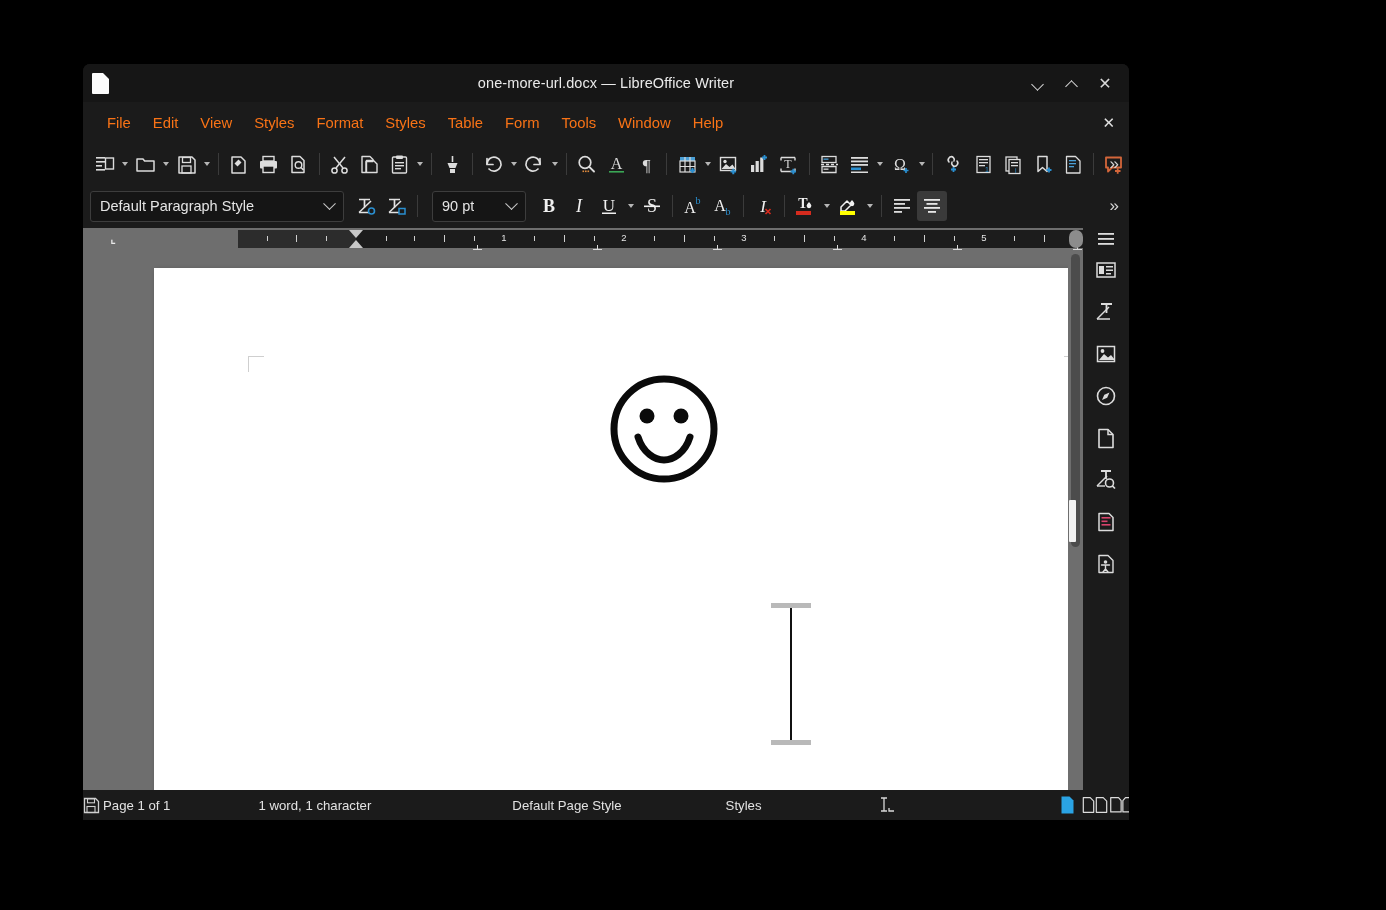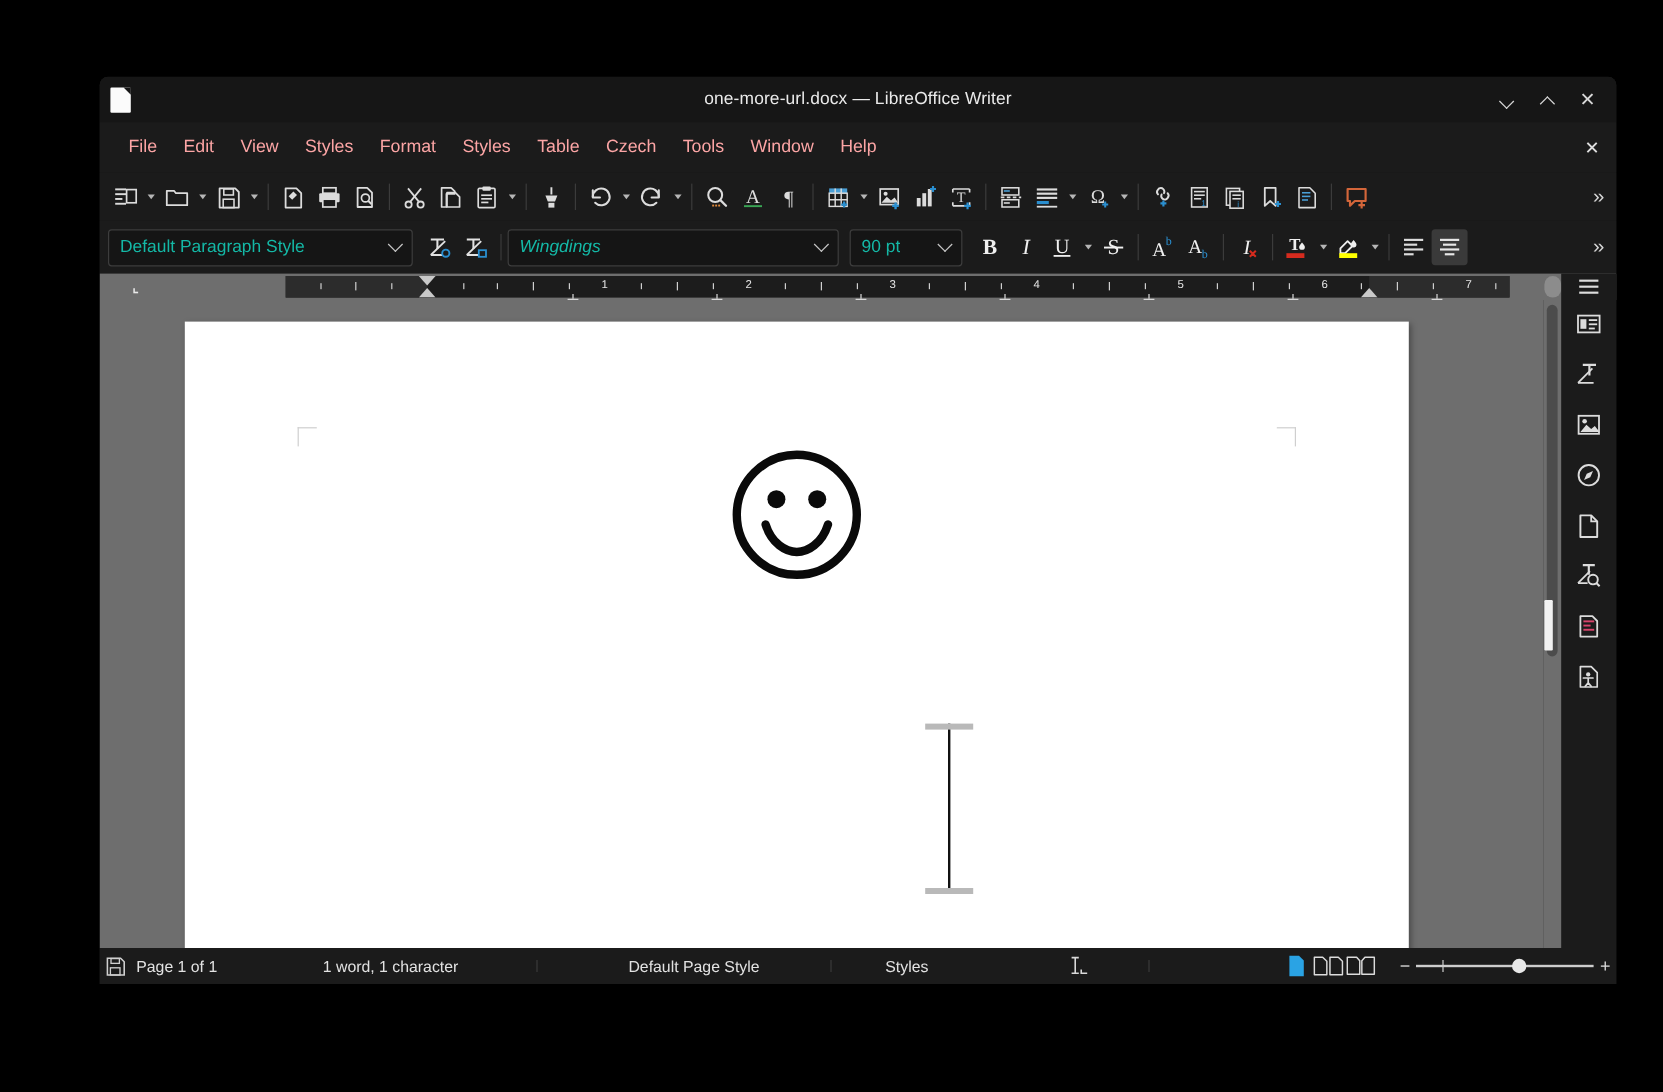--- a/index.html
+++ b/index.html
@@ -5,21 +5,21 @@
   * { box-sizing: border-box; margin: 0; padding: 0; }
   html, body {
     width: 1386px; height: 910px;
     background: #000;
     font-family: "Liberation Sans", sans-serif;
     overflow: hidden;
   }
   .window {
     position: absolute;
     left: 83px; top: 64px;
-    width: 1264px; height: 756px;
+    width: 1046px; height: 756px;
     background: #1b1b1b;
     border-radius: 7px 7px 0 0;
     overflow: hidden;
     display: flex; flex-direction: column;
   }
 
   
   .titlebar {
     height: 38px; flex: 0 0 38px;
     background: #161616;
@@ -56,21 +56,21 @@
 
   
   .menubar {
     height: 42px; flex: 0 0 42px;
     display: flex; align-items: center;
     padding-left: 13px;
     background: #1b1b1b;
     position: relative;
   }
   .menu-item {
-    font-size: 14.8px; color: #fca5a5;
+    font-size: 14.8px; color: #f97316;
     padding: 4px 11px; border-radius: 3px; cursor: default;
   }
   .menu-close {
     position: absolute; right: 14px; top: 50%; transform: translateY(-50%);
     font-size: 15px; color: #e0e0e0; cursor: default;
   }
 
   
   .toolbar {
     height: 40px; flex: 0 0 40px;
@@ -107,21 +107,21 @@
     padding-left: 7px;
     background: #1b1b1b;
     position: relative;
   }
   .combo {
     height: 31px; background: #151515;
     border: 1px solid #3d3d3d; border-radius: 3px;
     display: flex; align-items: center;
     padding: 0 4px 0 9px; cursor: default;
   }
-  .combo .val { font-size: 14.5px; color: #14b8a6; white-space: nowrap; overflow: hidden; }
+  .combo .val { font-size: 14.5px; color: #e5e5e5; white-space: nowrap; overflow: hidden; }
   .combo .cdrop {
     margin-left: auto; width: 20px; height: 100%;
     display:flex; align-items:center; justify-content:center;
   }
   .cdrop::after {
     content:""; width:8px; height:8px;
     border-right: 1.5px solid #c8c8c8; border-bottom: 1.5px solid #c8c8c8;
     transform: rotate(45deg) translate(-2px,-2px);
   }
   #paragraph-style { width: 254px; }
@@ -261,21 +261,21 @@
   </div>
 
   <div class="menubar">
     <div class="menu-item">File</div>
     <div class="menu-item">Edit</div>
     <div class="menu-item">View</div>
     <div class="menu-item">Styles</div>
     <div class="menu-item">Format</div>
     <div class="menu-item">Styles</div>
     <div class="menu-item">Table</div>
-    <div class="menu-item">Czech</div>
+    <div class="menu-item">Form</div>
     <div class="menu-item">Tools</div>
     <div class="menu-item">Window</div>
     <div class="menu-item">Help</div>
     <div class="menu-close">✕</div>
   </div>
 
   <div class="toolbar">
 
     <div class="tb-btn">
       <svg width="21" height="21" viewBox="0 0 21 21">
@@ -560,24 +560,20 @@
       <svg width="22" height="22" viewBox="0 0 22 22">
         <path d="M3 4.5h11M8.5 4.5v8" stroke="#e2e2e2" stroke-width="1.7"></path>
         <path d="M3 17.5L15 6" stroke="#e2e2e2" stroke-width="1.5"></path>
         <path d="M3 17.5h12" stroke="#e2e2e2" stroke-width="1.5"></path>
         <rect x="13" y="13.5" width="6" height="5.5" fill="#1b1b1b" stroke="#2a8fd0" stroke-width="1.5"></rect>
       </svg>
     </div>
 
     <div class="sep"></div>
 
-    <div class="combo" id="font-name">
-      <span class="val" title="Font Name">Wingdings</span>
-      <span class="cdrop"></span>
-    </div>
 
     <div style="width:9px"></div>
 
     <div class="combo" id="font-size">
       <span class="val" title="Size">90 pt</span>
       <span class="cdrop"></span>
     </div>
 
     <div style="width:8px"></div>
 

